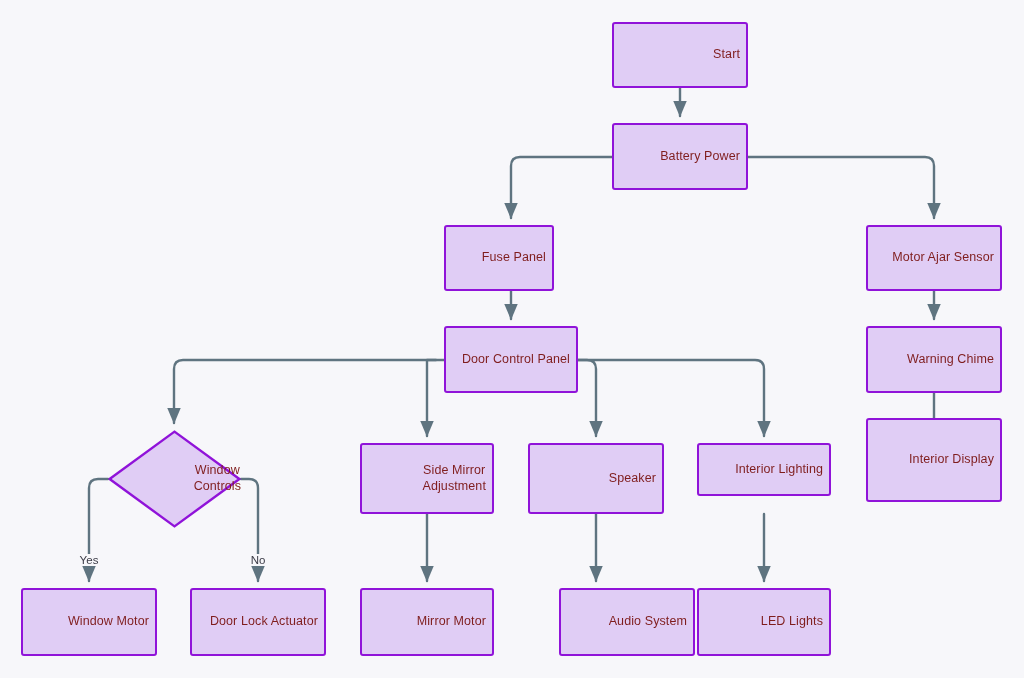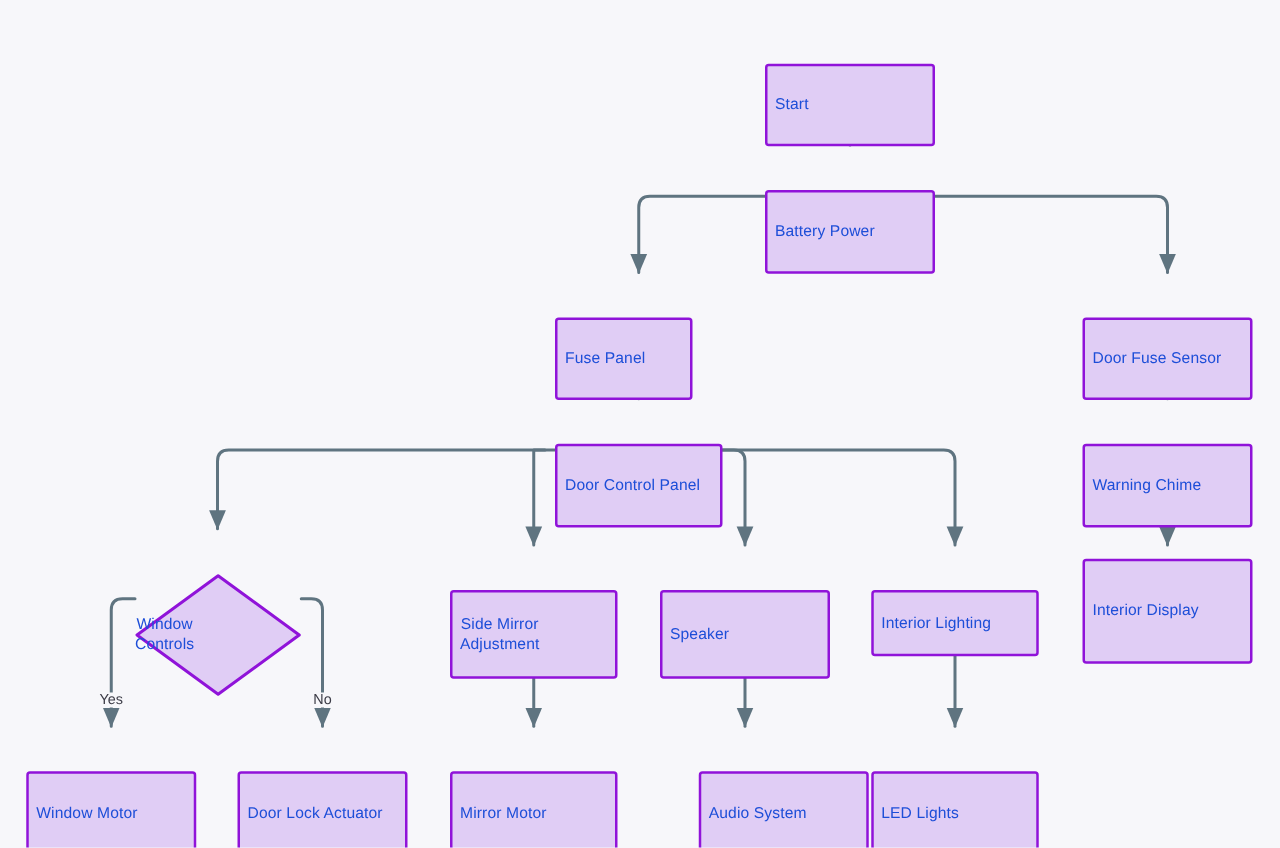--- a/index.html
+++ b/index.html
@@ -24,27 +24,26 @@
     left: 0;
     top: 0;
     width: 1024px;
     height: 678px;
   }
   .node {
     position: absolute;
     box-sizing: border-box;
     display: flex;
     align-items: center;
-    justify-content: flex-start;
+    justify-content: flex-end;
     text-align: center;
-    color: #1d4ed8;
+    color: #7f1d1d;
     font-size: 12.5px;
     line-height: 1.25;
     letter-spacing: 0.1px;
-    margin-top: 29px;
   }
   .node.rect {
     background: #e0cdf5;
     border: 2px solid #9013d9;
     border-radius: 3px;
   }
   .node.rect .node-label {
     padding: 0 6px;
     white-space: pre-line;
   }
@@ -126,21 +125,21 @@
 
   <div class="node rect" style="left:612px; top:123px; width:136px; height:67px;">
     <span class="node-label">Battery Power</span>
   </div>
 
   <div class="node rect" style="left:444px; top:225px; width:110px; height:66px;">
     <span class="node-label">Fuse Panel</span>
   </div>
 
   <div class="node rect" style="left:866px; top:225px; width:136px; height:66px;">
-    <span class="node-label">Door Fuse Sensor</span>
+    <span class="node-label">Motor Ajar Sensor</span>
   </div>
 
   <div class="node rect" style="left:444px; top:326px; width:134px; height:67px;">
     <span class="node-label">Door Control Panel</span>
   </div>
 
   <div class="node rect" style="left:866px; top:326px; width:136px; height:67px;">
     <span class="node-label">Warning Chime</span>
   </div>
 

